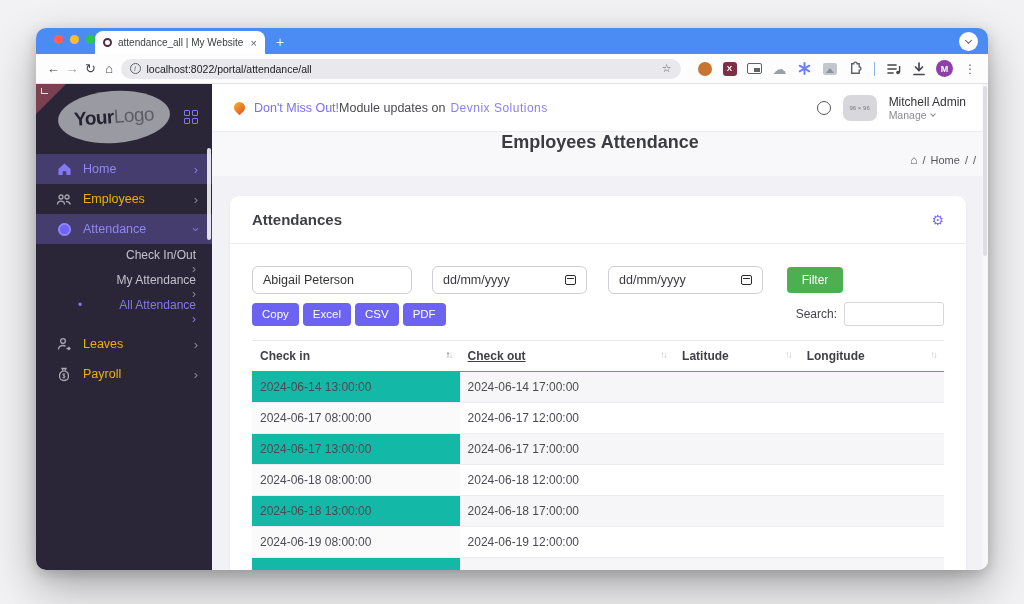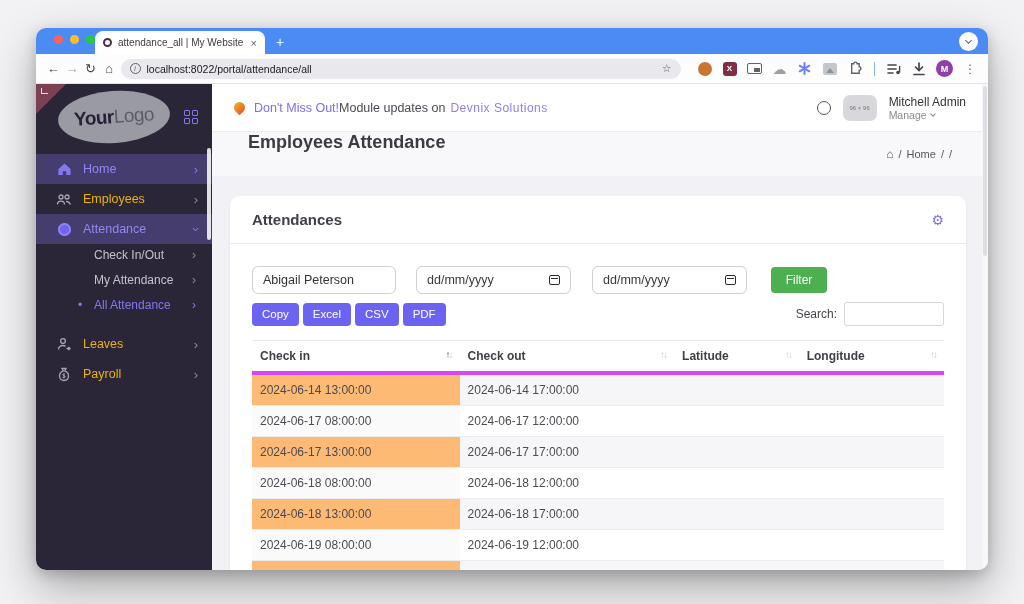--- a/index.html
+++ b/index.html
@@ -66,21 +66,21 @@
   .mi { height:30px; display:flex; align-items:center; padding:0 14px 0 20px; gap:11px; cursor:pointer; }
   .mi.active { background:#443d6e; }
   .mi .lbl { font-size:12.5px; color:#eab308; flex:1; }
   .mi.active .lbl { color:#9187f2; }
   .mi .chev { font-size:13px; color:#8b8995; line-height:1; }
   .mi.active .chev { color:#8478f0; }
   .chev.down { display:inline-block; transform:rotate(90deg); }
   .mico { width:16px; height:16px; flex:none; display:flex; align-items:center; justify-content:center; }
   .clock-circle { width:13px; height:13px; border-radius:50%; background:#6f63f0; box-shadow:inset 0 0 0 2px #8d83f4; }
   .submenu { padding:4px 0 6px; }
-  .smi { height:25px; display:flex; align-items:flex-start; padding:0 16px 0 58px; cursor:pointer; position:relative; }
+  .smi { height:25px; display:flex; align-items:flex-end; padding:0 16px 0 58px; cursor:pointer; position:relative;flex-direction:column; }
   .smi .lbl { font-size:12px; color:#c4c2cc; flex:1; }
   .smi .chev { font-size:12px; color:#8b8995; }
   .smi.active .lbl { color:#8478f0; }
   .smi.active .chev { color:#8478f0; }
   .smi .bullet { position:absolute; left:42px; color:#8478f0; font-size:12px; }
   .side-scroll { position:absolute; right:1px; top:64px; width:4px; height:92px; background:rgba(255,255,255,.85); border-radius:2px; }
 
   
   .main { flex:1; display:flex; flex-direction:column; position:relative; }
   .announce { height:48px; background:#fff; display:flex; align-items:center; padding:0 22px; border-bottom:1px solid #ededf1; }
@@ -88,57 +88,57 @@
   .ann-hl { color:#7a6ff0; font-size:12.5px; }
   .ann-tx { color:#4a4a52; font-size:12.5px; margin-right:5px; }
   .ann-link { color:#8a80f2; font-size:12px; letter-spacing:.5px; }
   .ann-right { margin-left:auto; display:flex; align-items:center; gap:12px; }
   .bell-circle { width:14px; height:14px; border:1.5px solid #55555c; border-radius:50%; }
   .ph-avatar { width:34px; height:26px; border-radius:7px; background:#d8d8dc; display:flex; align-items:center; justify-content:center; font-size:6px; color:#77777e; }
   .user-name { font-size:12px; color:#33333a; }
   .user-role { font-size:10.5px; color:#8a8a92; display:flex; align-items:center; gap:4px; }
   .tiny-chev { width:4px; height:4px; border-right:1.2px solid #8a8a92; border-bottom:1.2px solid #8a8a92; transform:rotate(45deg); margin-top:-2px; }
 
-  .titlebar { height:44px; background:#f8f8fb; display:flex; padding:0 36px; }
+  .titlebar { height:44px; background:#f8f8fb; display:flex; align-items:center; padding:0 12px;flex-direction:column; }
   .page-title { font-size:18px; font-weight:700; color:#3b3b42; }
   .breadcrumb { margin-left:auto; display:flex; align-items:center; gap:5px; font-size:11px; color:#55555e; }
   .bc-home { font-size:12px; color:#55555e; }
 
   .content { flex:1; padding:20px 22px 0 18px; overflow:hidden; }
   .card { background:#fff; border-radius:9px; box-shadow:0 1px 3px rgba(30,30,60,.06); min-height:400px; }
   .card-head { height:48px; display:flex; align-items:center; padding:0 22px; border-bottom:1px solid #ececf0; }
   .card-title { font-size:15px; font-weight:700; color:#3f3f48; }
   .gear { margin-left:auto; color:#7a6ff0; font-size:14px; }
   .card-body { padding:22px; }
 
   .filter-row { display:flex; align-items:center; }
   .inp { height:28px; border:1px solid #cfcfd6; border-radius:6px; font-size:12.5px; color:#333; padding:0 10px; font-family:"Liberation Sans", sans-serif; background:#fff; }
-  .emp-input { width:144px; }
+  .emp-input { width:160px; }
   .date-box { width:155px; height:28px; border:1px solid #cfcfd6; border-radius:6px; display:flex; align-items:center; padding:0 10px; margin-left:21px; }
   .date-box:first-of-type { margin-left:20px; }
   .date-text { font-size:12.5px; color:#3a3a40; flex:1; }
   .cal { width:11px; height:10px; border:1.5px solid #2a2a30; border-radius:2px; position:relative; }
   .cal::before { content:""; position:absolute; left:1px; right:1px; top:1.5px; height:1.5px; background:#2a2a30; }
   .filter-btn { margin-left:24px; width:56px; height:26px; background:#4caf50; border:none; border-radius:4px; color:#fff; font-size:12px; font-family:"Liberation Sans", sans-serif; }
 
   .export-row { display:flex; align-items:center; margin-top:8px; }
   .exp-btn { height:23px; padding:0 10px; margin-right:4px; background:#6d63f2; border:none; border-radius:4px; color:#fff; font-size:11.5px; font-family:"Liberation Sans", sans-serif; }
   .search-wrap { margin-left:auto; display:flex; align-items:center; gap:7px; }
   .search-label { font-size:12px; color:#44444c; }
   .search-input { width:100px; height:24px; border:1px solid #d6d6dc; border-radius:3px; }
 
   table.dt { width:100%; border-collapse:collapse; margin-top:14px; }
-  .dt th { text-align:left; font-size:12px; color:#3f3f47; font-weight:700; padding:8px 8px; border-top:1px solid #e8e8ec; border-bottom:4px solid #d946ef; }
+  .dt th { text-align:left; font-size:12px; color:#3f3f47; font-weight:700; padding:8px 8px; border-top:1px solid #e8e8ec; border-bottom:1px solid #d946ef; }
   .dt th .sorts { float:right; font-size:10px; letter-spacing:-2px; }
   .dt th .s-up { color:#44444c; } .dt th .s-dn { color:#c9c9cf; } .dt th .s-dim { color:#c9c9cf; }
   .dt td { font-size:12px; color:#4b4b52; padding:8px 8px; border-bottom:1px solid #ececf0; height:30px; }
   .dt tr.odd td { background:#f6f6f8; }
-  .dt tr.odd td:first-child { background:#fdba74;margin-top:14px; }
+  .dt tr.odd td:first-child { background:#14b8a6;margin-top:14px; }
   .dt tr.even td:first-child { background:#fafafb; }
-  .c1{width:30%;} .c2{width:31%;} .c3{width:18%;margin-left:17px;} .c4{width:21%;}
+  .c1{width:30%;} .c2{width:31%;text-decoration:underline;} .c3{width:18%;margin-left:17px;} .c4{width:21%;}
 
   .page-scroll { position:absolute; right:0; top:0; bottom:0; width:6px; background:#f7f7fa; }
   .page-scroll .thumb { position:absolute; top:2px; right:1px; width:4px; height:170px; background:#dddde3; border-radius:2px; }
 </style>
 </head>
 <body>
 
 <div class="window">
 
   <div class="tabstrip">

